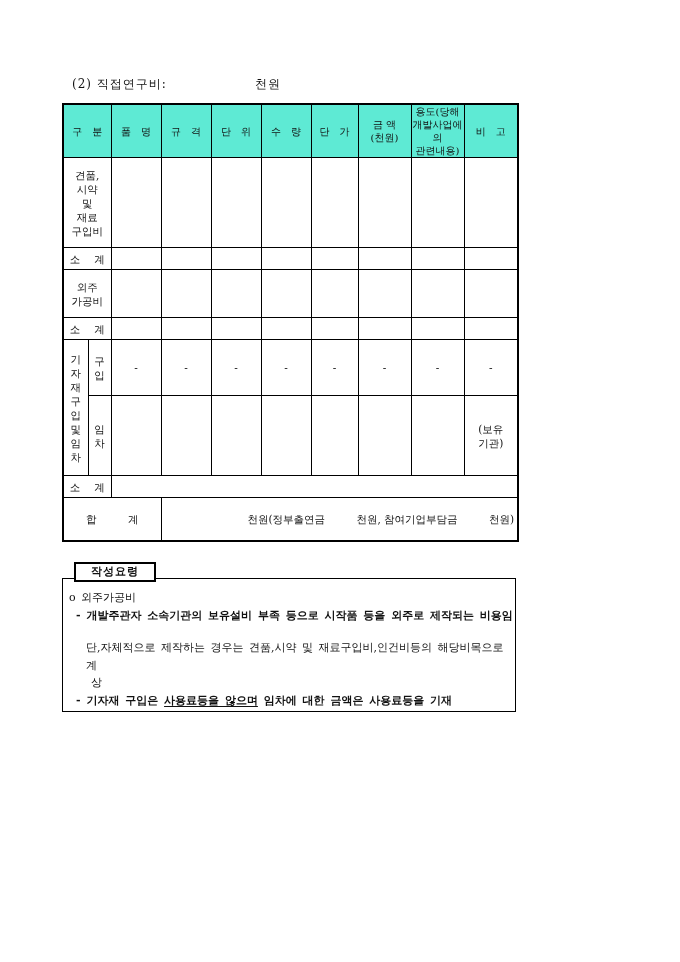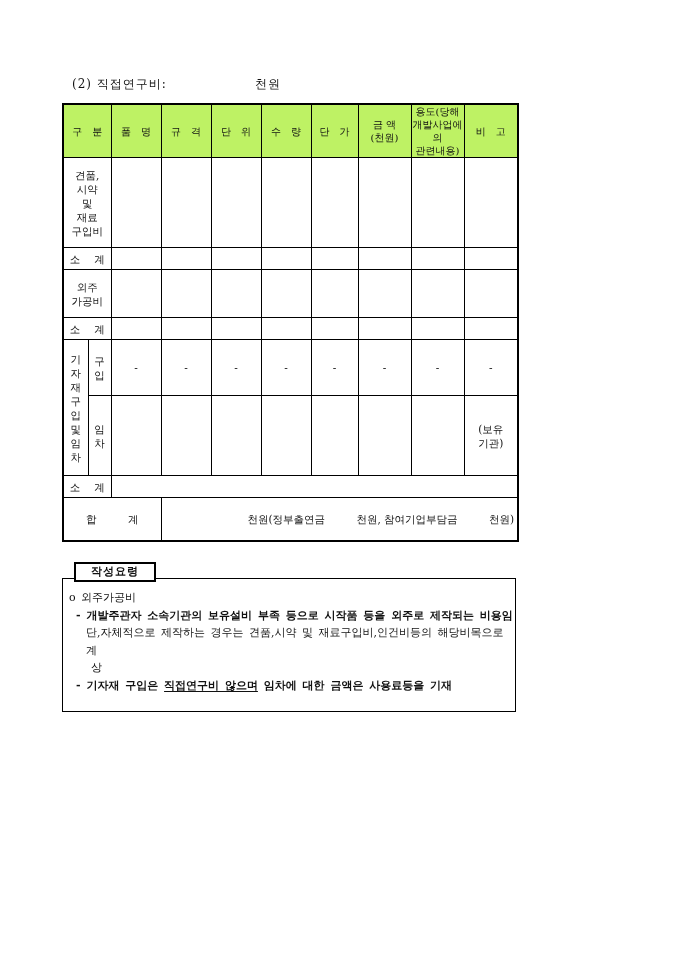--- a/index.html
+++ b/index.html
@@ -6,42 +6,42 @@
   .page{position:relative;width:680px;height:962px;background:#ffffff;
         font-family:"DejaVu Serif","Liberation Serif",serif;color:#111;}
   .title-line{position:absolute;left:72px;top:76px;font-size:12px;letter-spacing:1px;}
   .unit-label{position:absolute;left:255px;top:76px;font-size:12px;letter-spacing:1px;}
 
   table.cost{position:absolute;left:62px;top:103px;border-collapse:collapse;
              table-layout:fixed;border:2px solid #000;}
   table.cost td,table.cost th{border:1px solid #000;padding:0;font-weight:normal;
              text-align:center;vertical-align:middle;font-size:10.5px;
              white-space:pre-line;line-height:14px;overflow:hidden;}
-  table.cost th{background:#bef264;font-size:10px;line-height:13px;}
+  table.cost th{background:#5eead4;font-size:10px;line-height:13px;}
   th.small{font-size:8.5px;line-height:11px;}
   td.cat{line-height:14px;}
   td.vert{font-size:10px;line-height:14.5px;letter-spacing:0;}
   td.sub2{line-height:24px;}
   td.sub3{line-height:30px;}
   td.remark-bottom{vertical-align:bottom;padding-bottom:4px;font-size:10px;line-height:12px;}
   td.total-value{padding:0;}
   .total-flex{display:flex;justify-content:space-between;align-items:center;
               padding-left:86px;padding-right:3px;font-size:10.5px;}
 
   .notes-label{position:absolute;left:74px;top:562px;width:78px;height:16px;
                border:2px solid #000;background:#fff;z-index:2;
                font-size:11px;font-weight:bold;text-align:center;line-height:16px;
                letter-spacing:1px;}
   .notes-box{position:absolute;left:62px;top:578px;width:452px;height:122px;
              border:1px solid #000;z-index:1;padding-top:10px;box-sizing:content-box;
              font-size:11px;line-height:17.5px;}
   .note-line{white-space:normal;word-spacing:2px;}
   .ind1{padding-left:6px;}
   .ind2{padding-left:13px;font-weight:bold;}
-  .ind3{padding-left:23px;}
+  .ind3{padding-left:23px;margin-top:15px;}
   .ind4{padding-left:28px;}
   .u{text-decoration:underline;text-underline-offset:2px;}
 </style>
 </head>
 <body>
 
 <div class="page">
 
   <div class="title-line">(2) 직접연구비:</div>
   <div class="unit-label">천원</div>
@@ -183,17 +183,17 @@
     </table>
 
   <div class="notes-label">작성요령</div>
 
   <div class="notes-box">
     <div class="note-line ind1">o 외주가공비</div>
     <div class="note-line ind2">- 개발주관자 소속기관의 보유설비 부족 등으로 시작품 등을 외주로 제작되는 비용임</div>
     <div class="note-line ind3">단,자체적으로 제작하는 경우는 견품,시약 및 재료구입비,인건비등의 해당비목으로 계</div>
     <div class="note-line ind4">상</div>
     <div class="note-line ind2">
-      <span>- 기자재 구입은 </span><span class="u">직접연구비 않으며</span><span> 임차에 대한 금액은 사용료등을 기재</span>
+      <span>- 기자재 구입은 </span><span class="u">사용료등을 않으며</span><span> 임차에 대한 금액은 사용료등을 기재</span>
     </div>
   </div>
 
 </div>
 
 </body></html>

